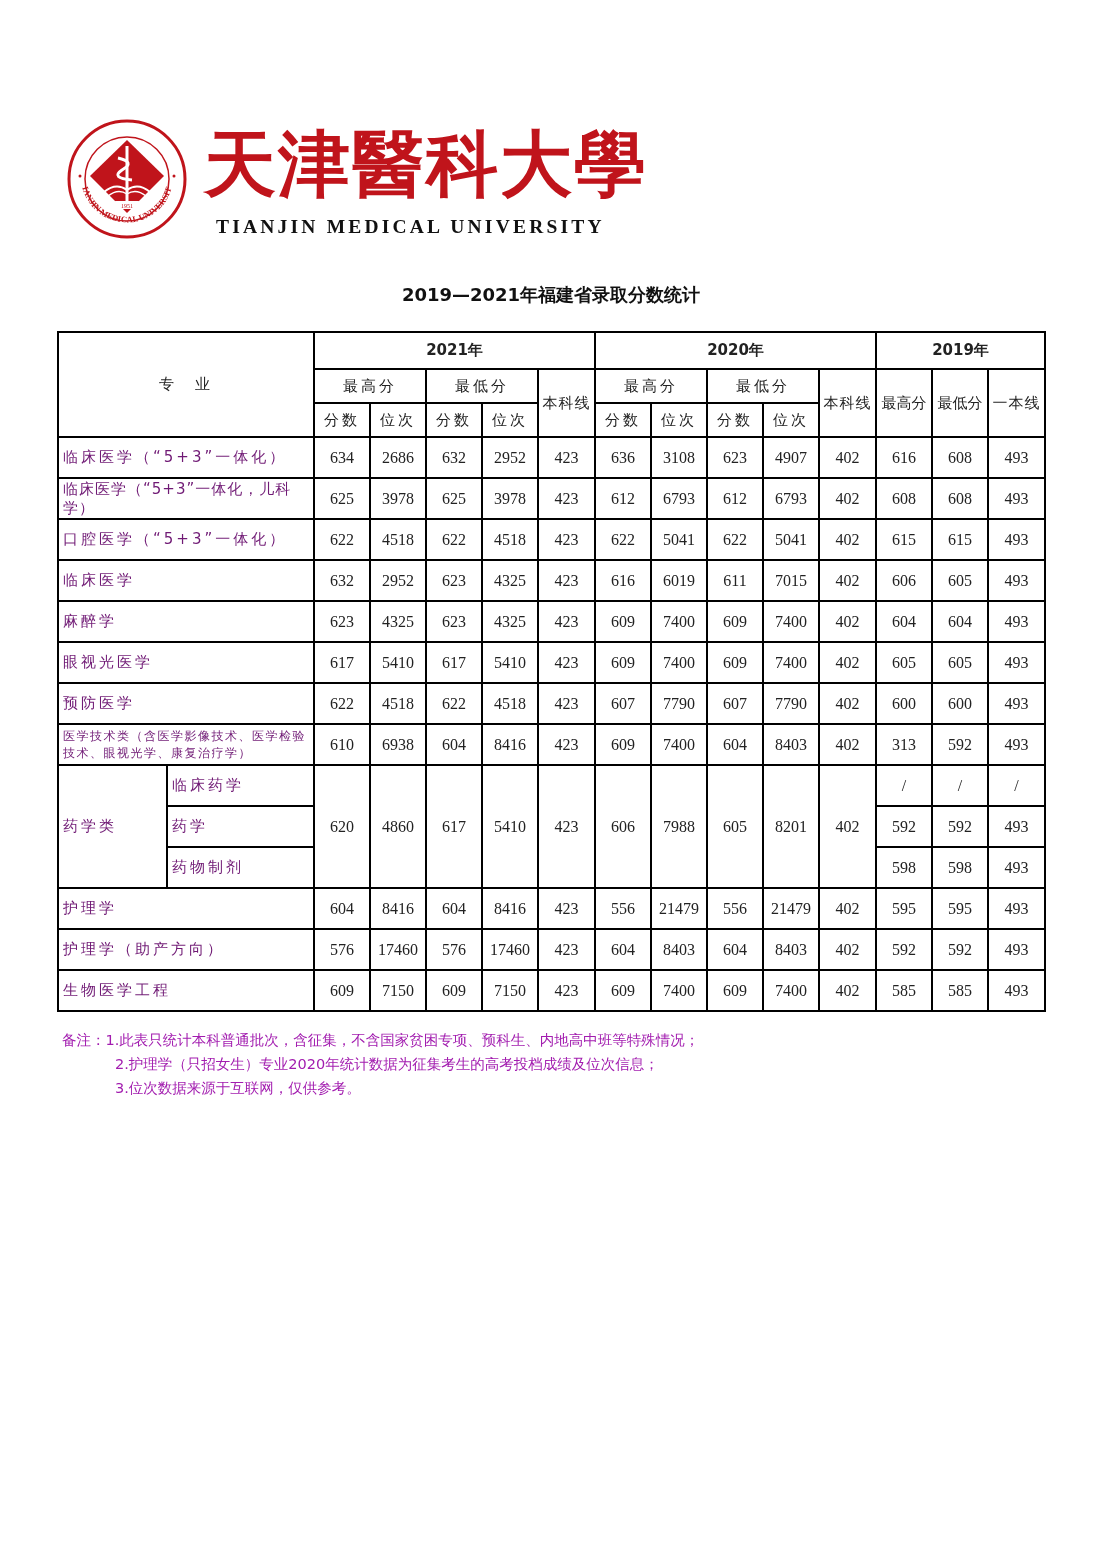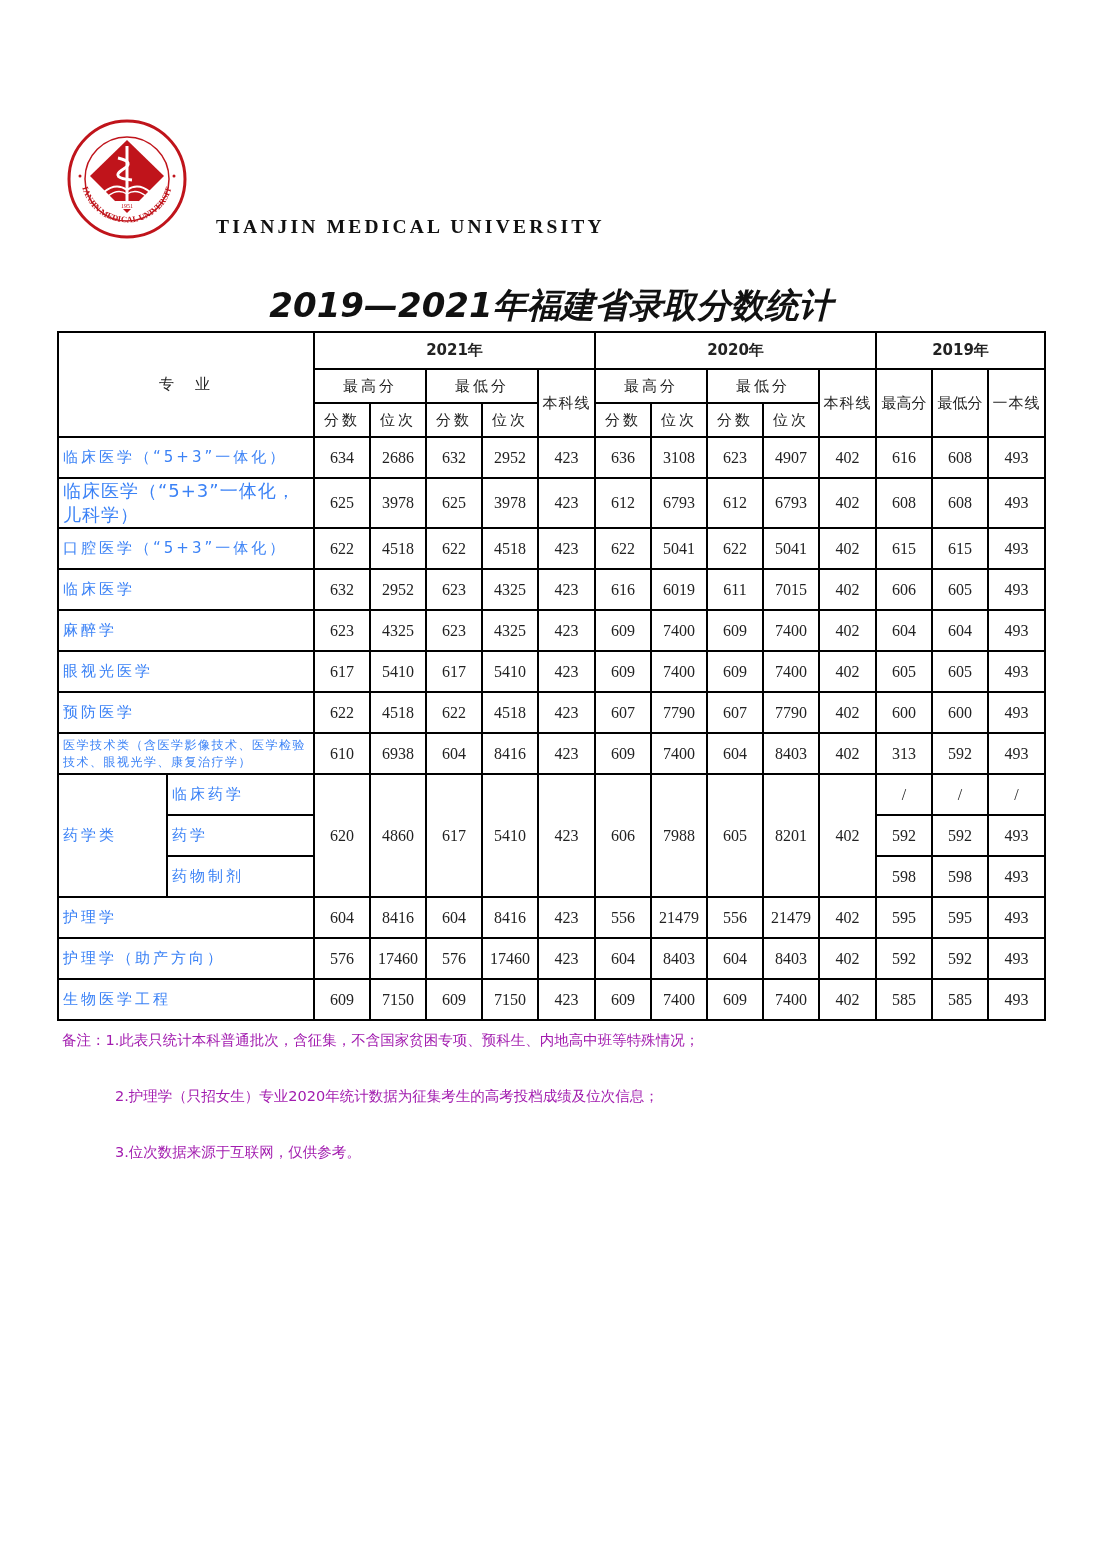--- a/index.html
+++ b/index.html
@@ -5,39 +5,39 @@
     html, body { margin: 0; padding: 0; background: #ffffff; }
     body { width: 1102px; height: 1559px; position: relative; overflow: hidden;
            font-family: "DejaVu Serif", "Liberation Serif", serif; color: #111; }
     .header { position: absolute; left: 66px; top: 118px; width: 580px; height: 130px; }
     .seal { position: absolute; left: 0; top: 0; width: 122px; height: 122px; }
     .brand-cn { position: absolute; left: 138px; top: 4px; font-size: 72px; color: #c0141b;
                 font-family: "DejaVu Serif", serif; font-weight: bold; letter-spacing: 2px; line-height: 84px; white-space: nowrap; }
     .brand-en { position: absolute; left: 150px; top: 98px; font-size: 19.5px; color: #111; font-weight: bold;
                 font-family: "Liberation Serif", serif; letter-spacing: 3.2px; white-space: nowrap; }
     .title { position: absolute; left: 0; width: 1102px; top: 283px; text-align: center;
-             font-size: 34px; font-weight: bold; font-family: "DejaVu Sans", sans-serif; font-style: italic; }
+             font-size: 18px; font-weight: bold; font-family: "DejaVu Sans", sans-serif; }
     table.scores { position: absolute; left: 57px; top: 331px; border-collapse: collapse;
                    table-layout: fixed; width: 987px; }
     table.scores td { border: 2px solid #000; text-align: center; vertical-align: middle;
                       font-size: 16px; padding: 0; font-family: "Liberation Serif", serif; color: #222; }
     table.scores td.cn { font-family: "DejaVu Sans", sans-serif; font-size: 15px; letter-spacing: 3px; text-align: center; }
     table.scores td.year { font-weight: bold; font-family: "DejaVu Sans", sans-serif; font-size: 15px; }
     table.scores td.name { text-align: left; padding-left: 4px; font-family: "DejaVu Sans", sans-serif;
-                           font-size: 15px; letter-spacing: 3px; color: #3b82f6; }
-    table.scores td.name.small { font-size: 18px; letter-spacing: 1px; }
+                           font-size: 15px; letter-spacing: 3px; color: #701a75; }
+    table.scores td.name.small { font-size: 15px; letter-spacing: 1px; }
     table.scores td.name.tiny { font-size: 12px; letter-spacing: 1.5px; line-height: 17px; margin-left: 25px; }
     tr.h1 td { height: 35px; }
     tr.h2 td { height: 32px; }
     tr.h3 td { height: 32px; }
     tr.dr td { height: 39px; }
     tr.sr td { height: 39px; }
     .notes { position: absolute; left: 62px; top: 1028px; font-family: "DejaVu Sans", sans-serif;
              font-size: 14.5px; color: #a21caf; line-height: 24px; }
-    .notes .ind { padding-left: 53px; margin-top: 32px; }
+    .notes .ind { padding-left: 53px; }
   </style>
 </head>
 <body>
 
 <div class="header">
   <svg class="seal" viewBox="0 0 122 122">
     <circle cx="61" cy="61" r="58" fill="none" stroke="#c0141b" stroke-width="3"></circle>
     <circle cx="61" cy="61" r="42" fill="none" stroke="#c0141b" stroke-width="1.5"></circle>
     <path d="M61 22 L98 58 L61 95 L24 58 Z" fill="#c0141b"></path>
     <line x1="61" y1="28" x2="61" y2="88" stroke="#fff" stroke-width="3"></line>
@@ -46,20 +46,21 @@
     <path d="M42 78 Q52 70 61 76 Q70 70 80 78" fill="none" stroke="#fff" stroke-width="1.5"></path>
     <rect x="47" y="83" width="28" height="8" rx="3" fill="#fff"></rect>
     <text x="61" y="90" font-size="6" text-anchor="middle" fill="#c0141b" font-family="Liberation Serif, serif">1951</text>
     <path id="ring" d="M16 68 A46 46 0 0 0 106 68" fill="none"></path>
     <text font-size="8.5" fill="#c0141b" font-family="Liberation Serif, serif" font-weight="bold">
       <textPath href="#ring" startOffset="50%" text-anchor="middle">TIANJIN MEDICAL UNIVERSITY</textPath>
     </text>
     <circle cx="14" cy="58" r="1.5" fill="#c0141b"></circle>
     <circle cx="108" cy="58" r="1.5" fill="#c0141b"></circle>
   </svg>
+  <div class="brand-cn">天津醫科大學</div>
   <div class="brand-en">TIANJIN MEDICAL UNIVERSITY</div>
 </div>
 
 <div class="title">2019—2021年福建省录取分数统计</div>
 
 <table class="scores">
   <colgroup>
     <col style="width:109px">
       <col style="width:147px">
     <col style="width:56px">

